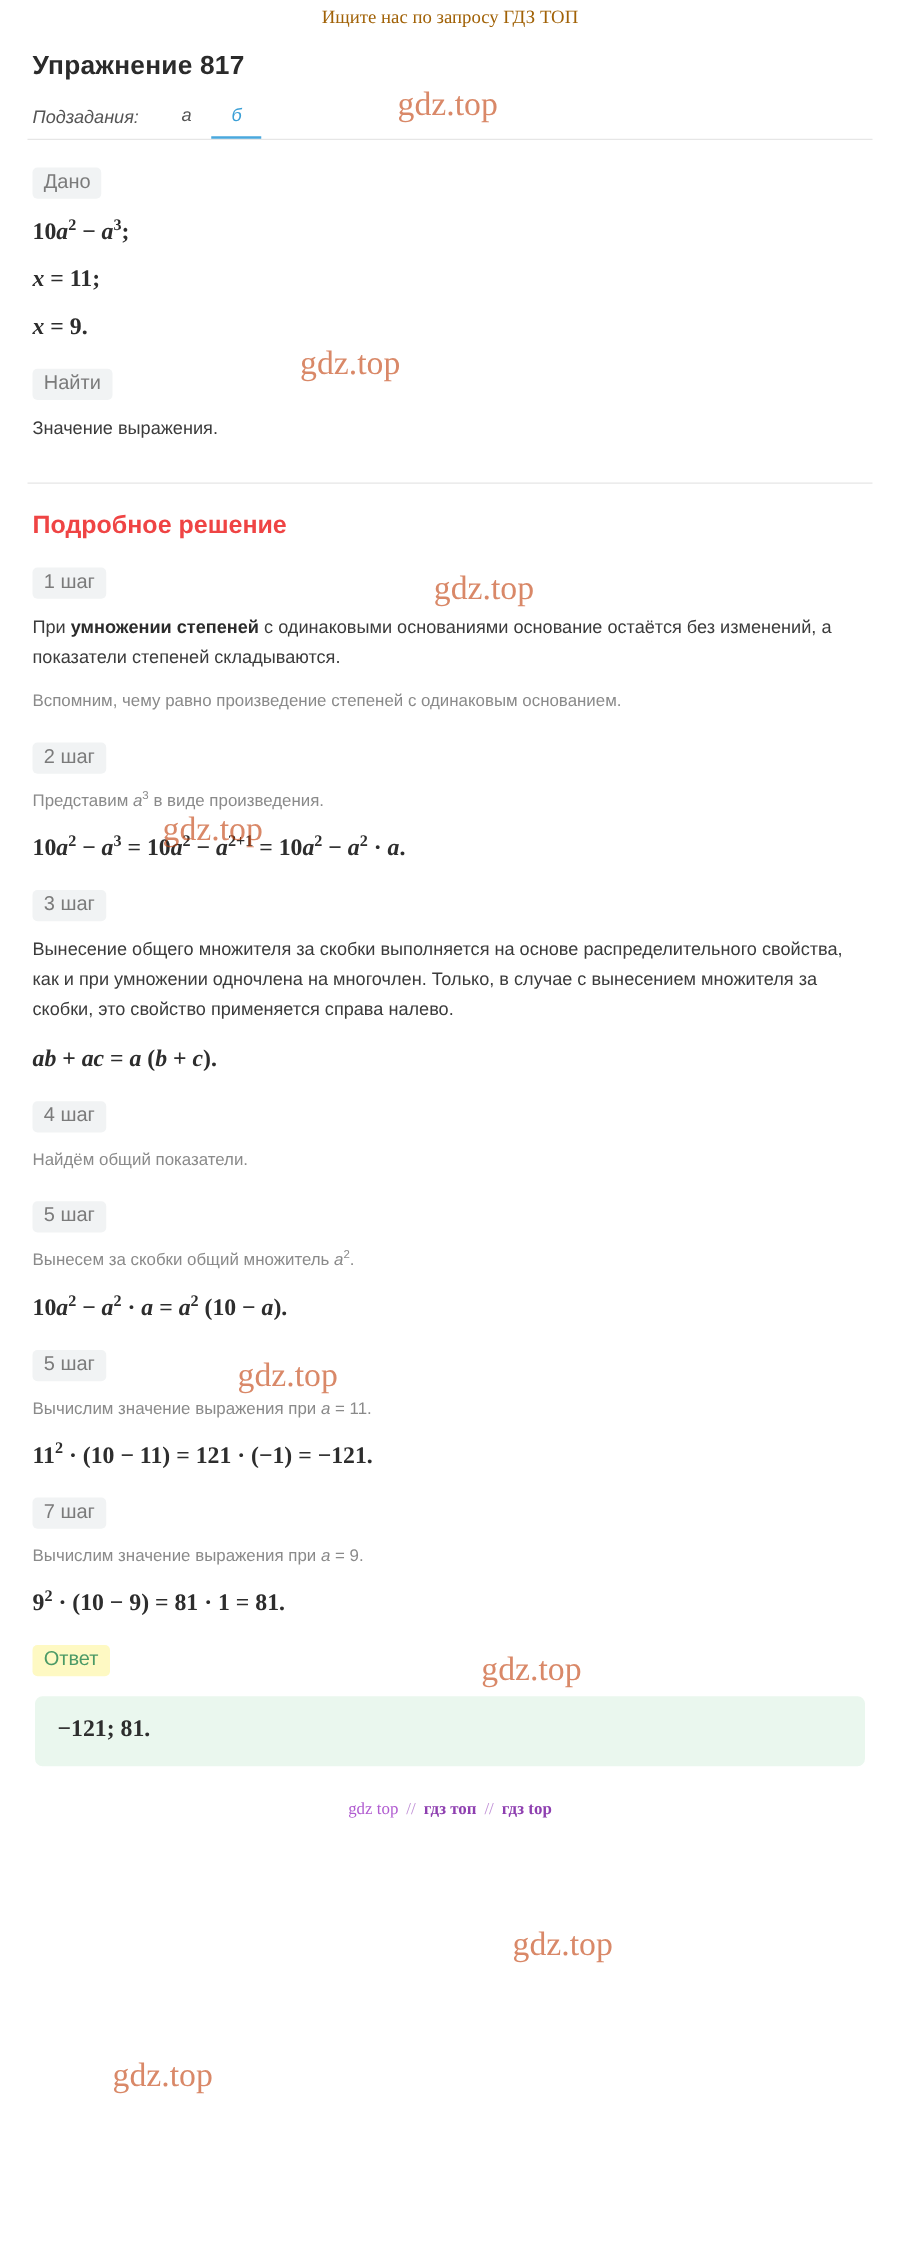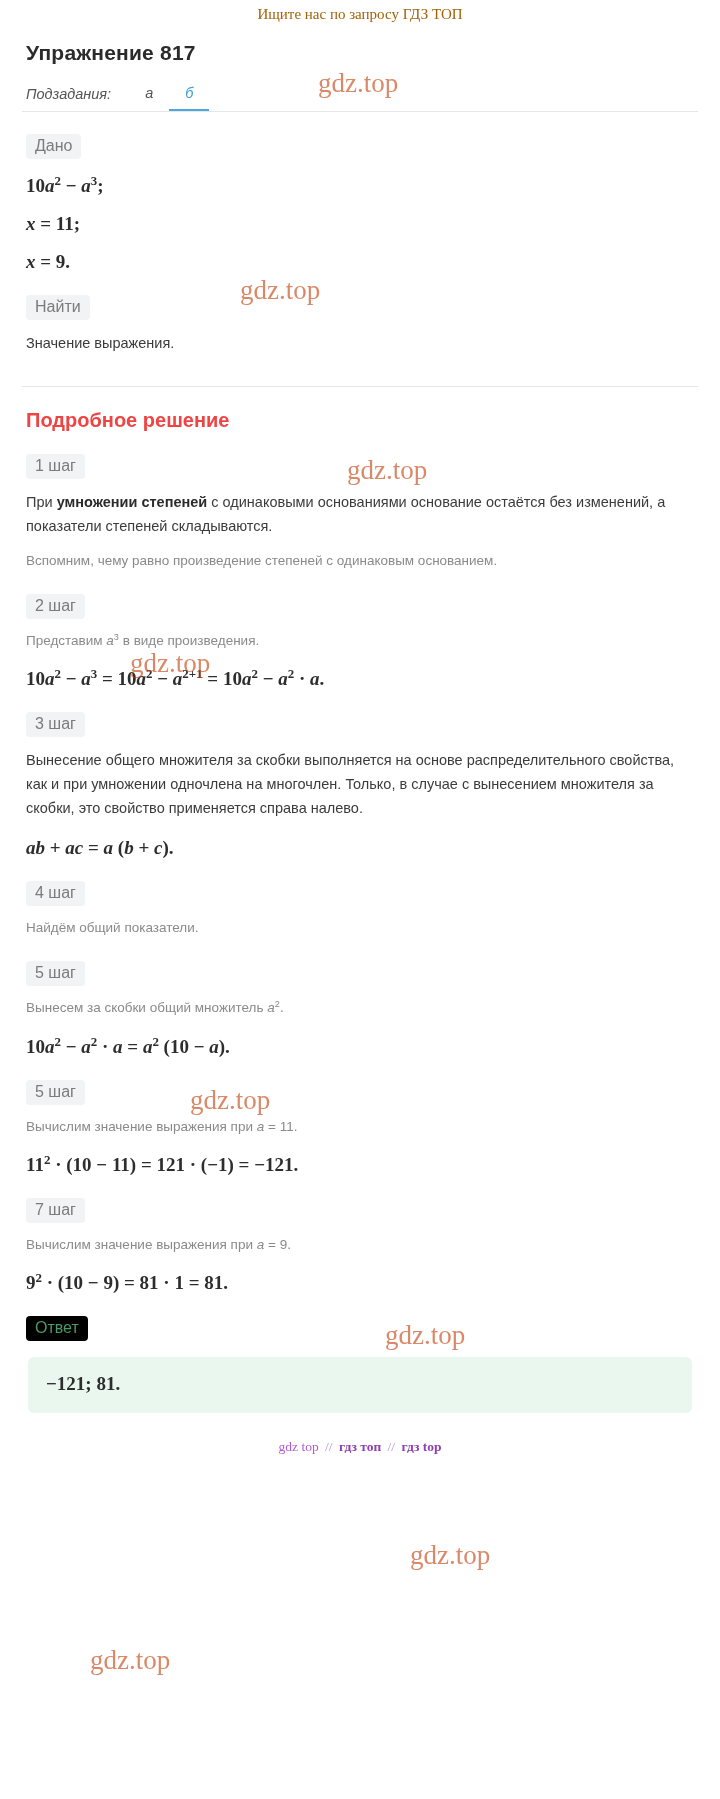--- a/index.html
+++ b/index.html
@@ -72,21 +72,21 @@
     background: #f1f3f4;
     color: #7b7b7b;
     font-size: 16px;
     border-radius: 4px;
     padding: 4px 9px 5px 9px;
     margin-top: 22px;
     margin-left: 4px;
     line-height: 1;
   }
   .chip.answer {
-    background: #000000;
+    background: #fef9c3;
     color: #4b9a66;
   }
   .math {
     font-family: "Liberation Serif", serif;
     font-size: 19px;
     color: #2d2d2d;
     margin: 16px 0 0 4px;
     font-weight: bold;
   }
   .txt {

